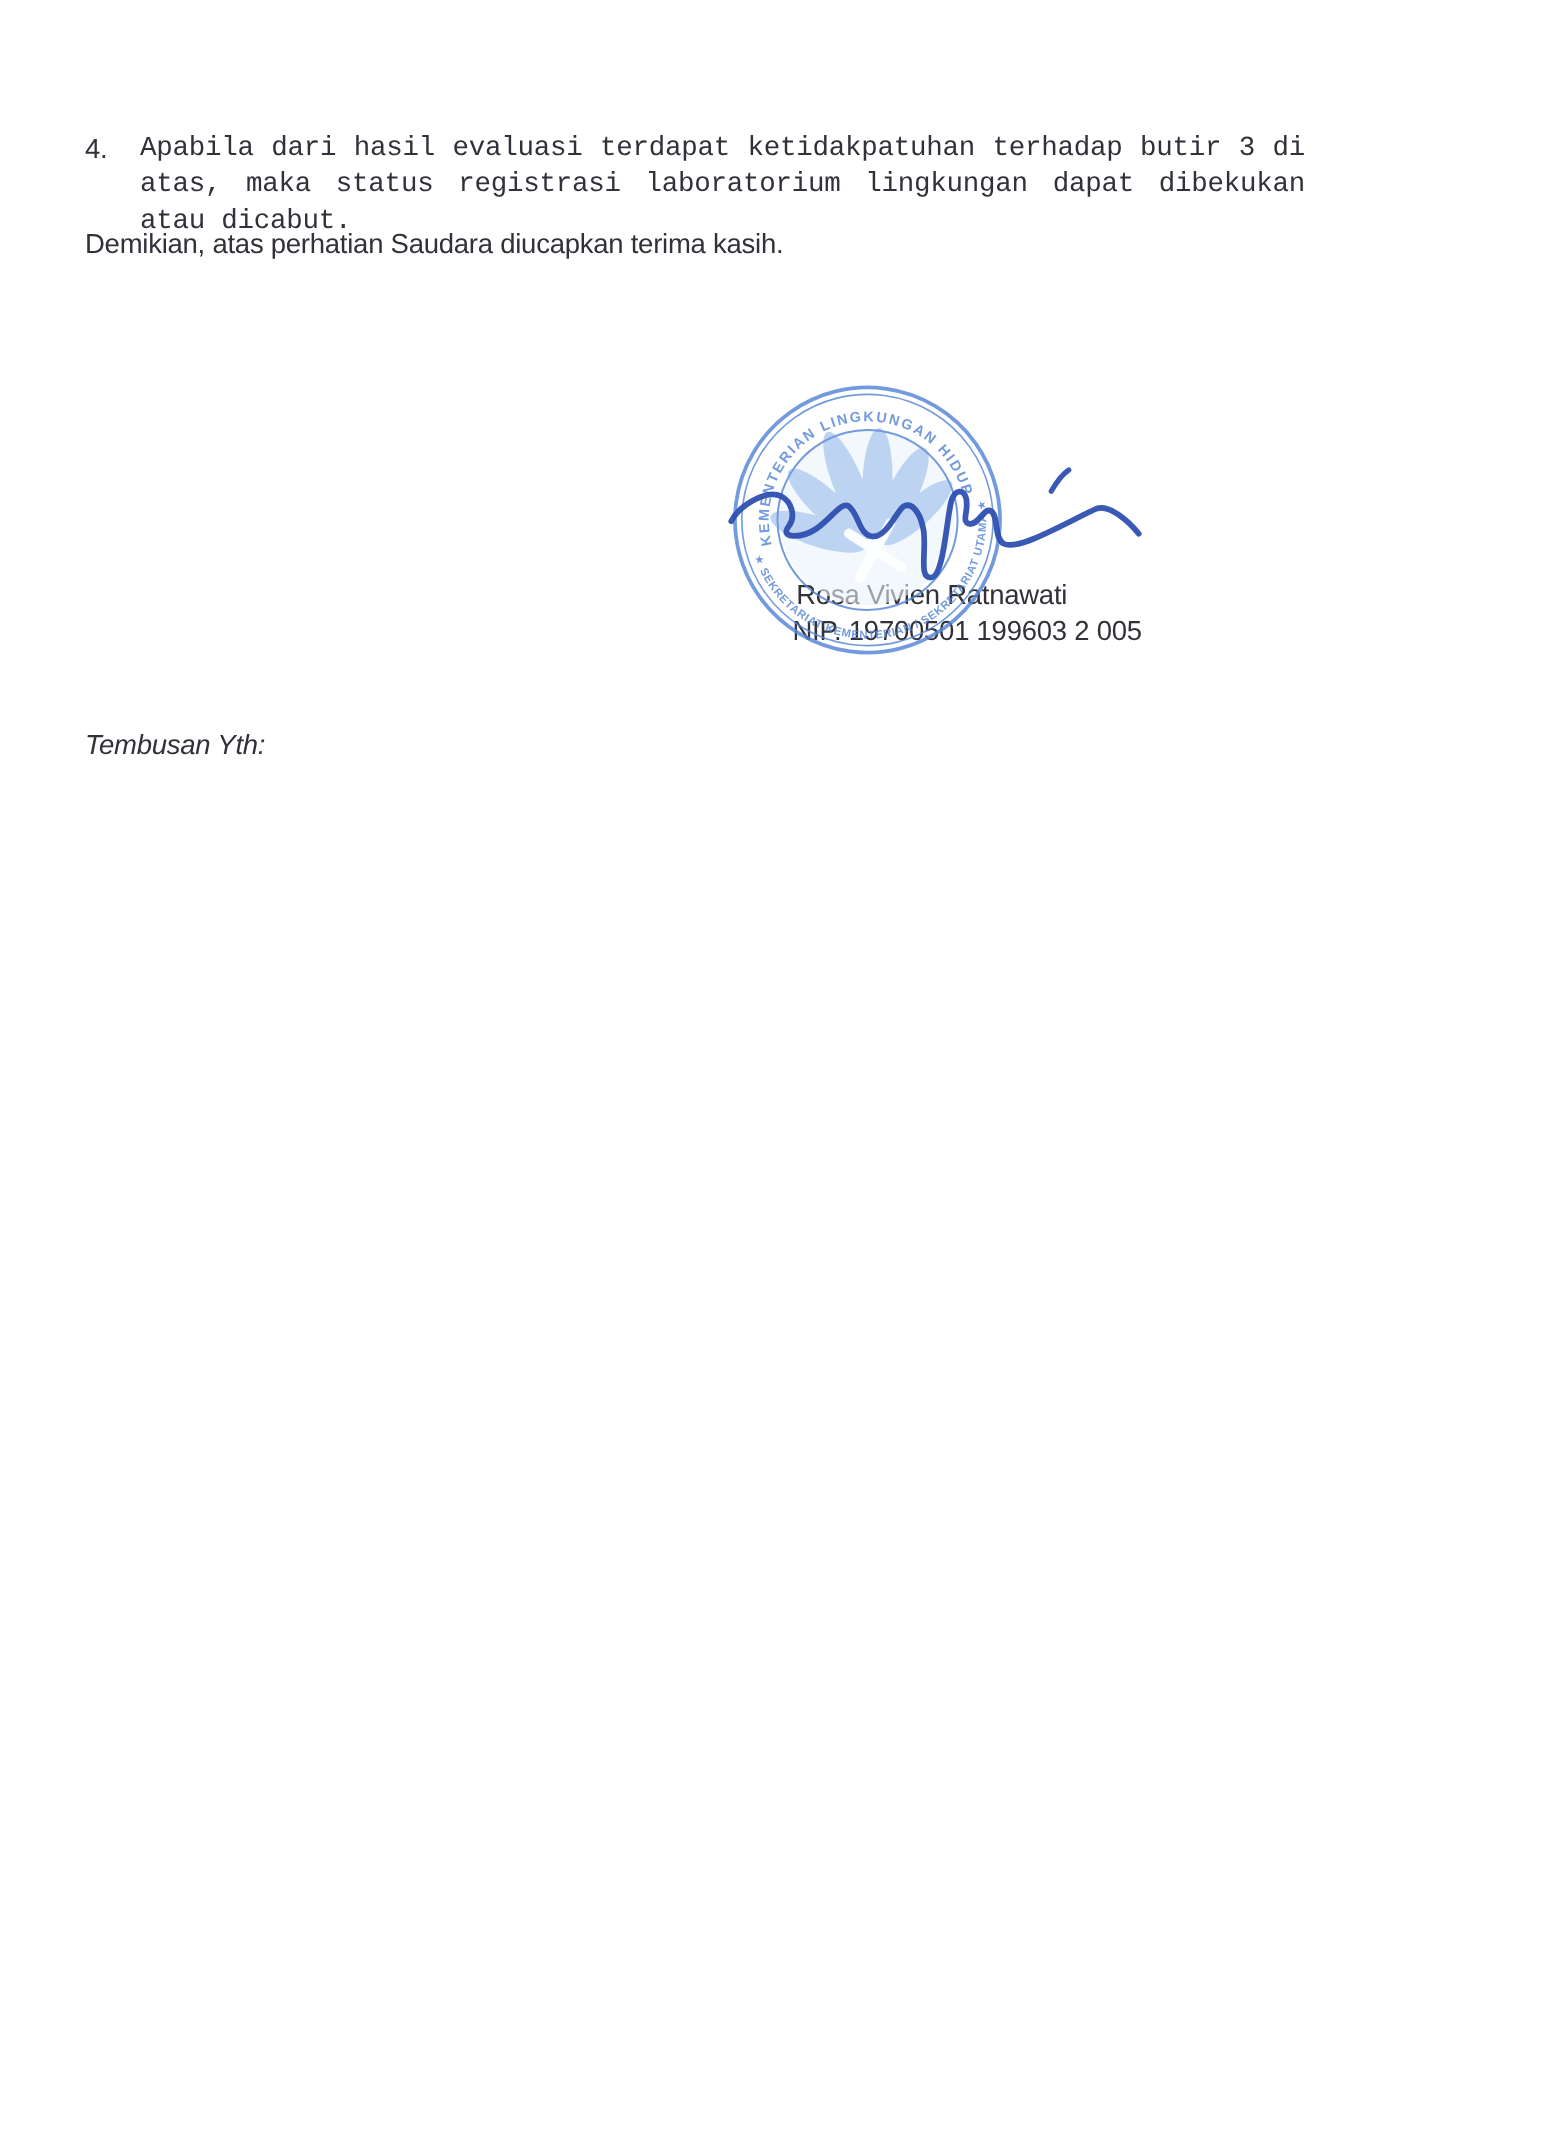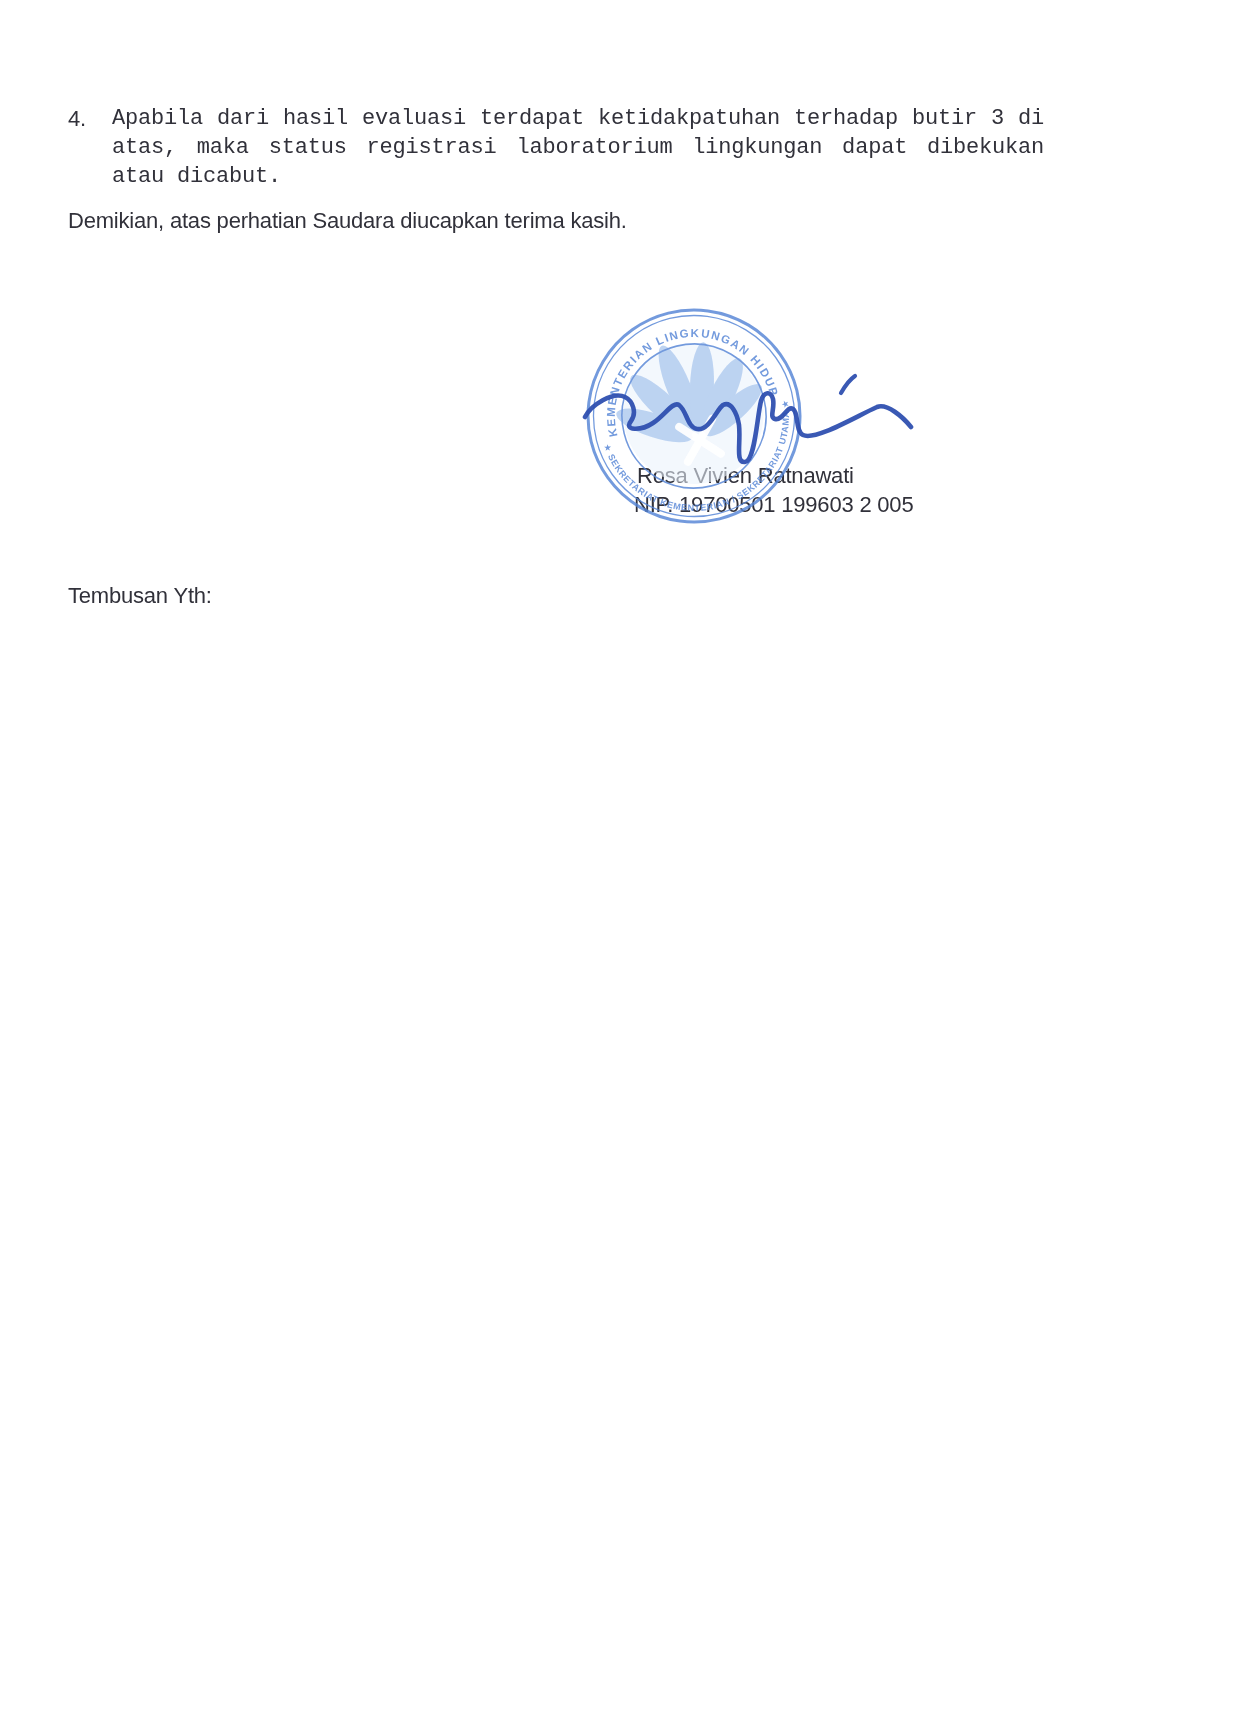--- a/index.html
+++ b/index.html
@@ -15,40 +15,40 @@
   .txt { font-size:22px; letter-spacing:-0.2px; line-height:29px; }
 
   
   .item4 {
     position:absolute; left:68px; top:104px; width:976px;
     display:flex; align-items:flex-start;
   }
   .item4 .marker { flex:0 0 44px; }
   .item4 .body-text { flex:1 1 auto; text-align:justify;font-family:Liberation Mono, monospace; }
 
-  .closing { position:absolute; left:68px; top:206px; }
+  .closing { position:absolute; left:68px; top:180px; }
 
   
   .sig-title { position:absolute; left:636px; top:284px; white-space:nowrap; }
   .sig-name  { position:absolute; left:637px; top:461px; white-space:nowrap; z-index:1; }
   .sig-nip   { position:absolute; left:634px; top:490px; white-space:nowrap; z-index:1; }
 
   .stamp-wrap {
     position:absolute; left:579px; top:301px; width:230px; height:230px;
     transform:rotate(-14deg);
     opacity:0.82; z-index:2; pointer-events:none;
   }
   .stamp-wrap svg { display:block; }
   .sig-ink {
     position:absolute; left:575px; top:365px; width:345px; height:110px;
     z-index:3; pointer-events:none; opacity:0.94;
   }
 
   
-  .cc { position:absolute; left:68px; top:581px; }
+  .cc { position:absolute; left:68px; top:581px;font-style:italic; }
   .cc .row { line-height:29.5px; white-space:nowrap; }
   .cc .num { display:inline-block; min-width:0; }
 </style>
 </head>
 <body>
 
 <div class="page">
 
   <div class="item4 txt">
     <span class="marker">4.</span>

